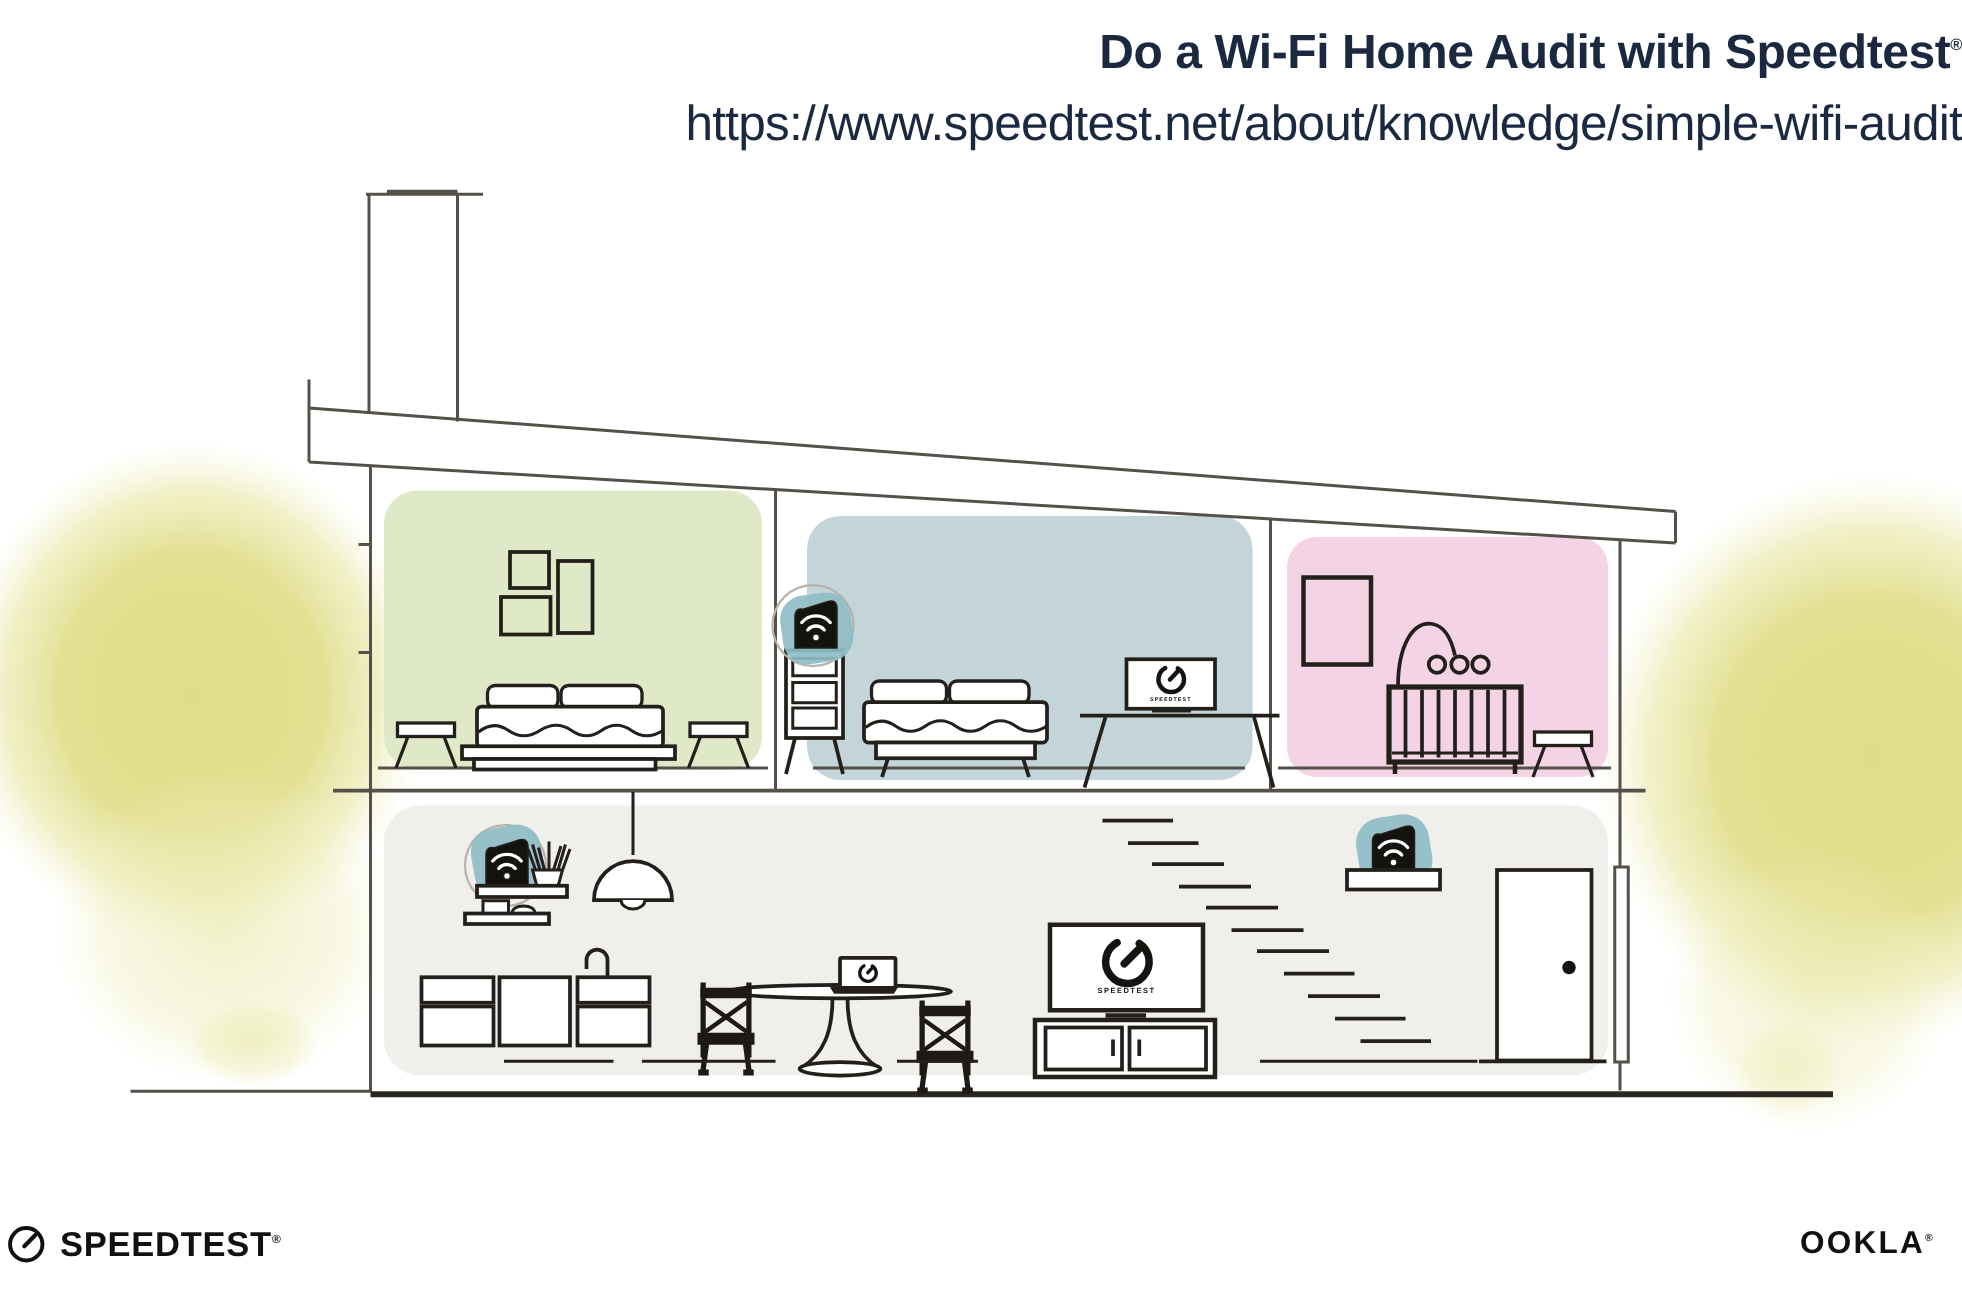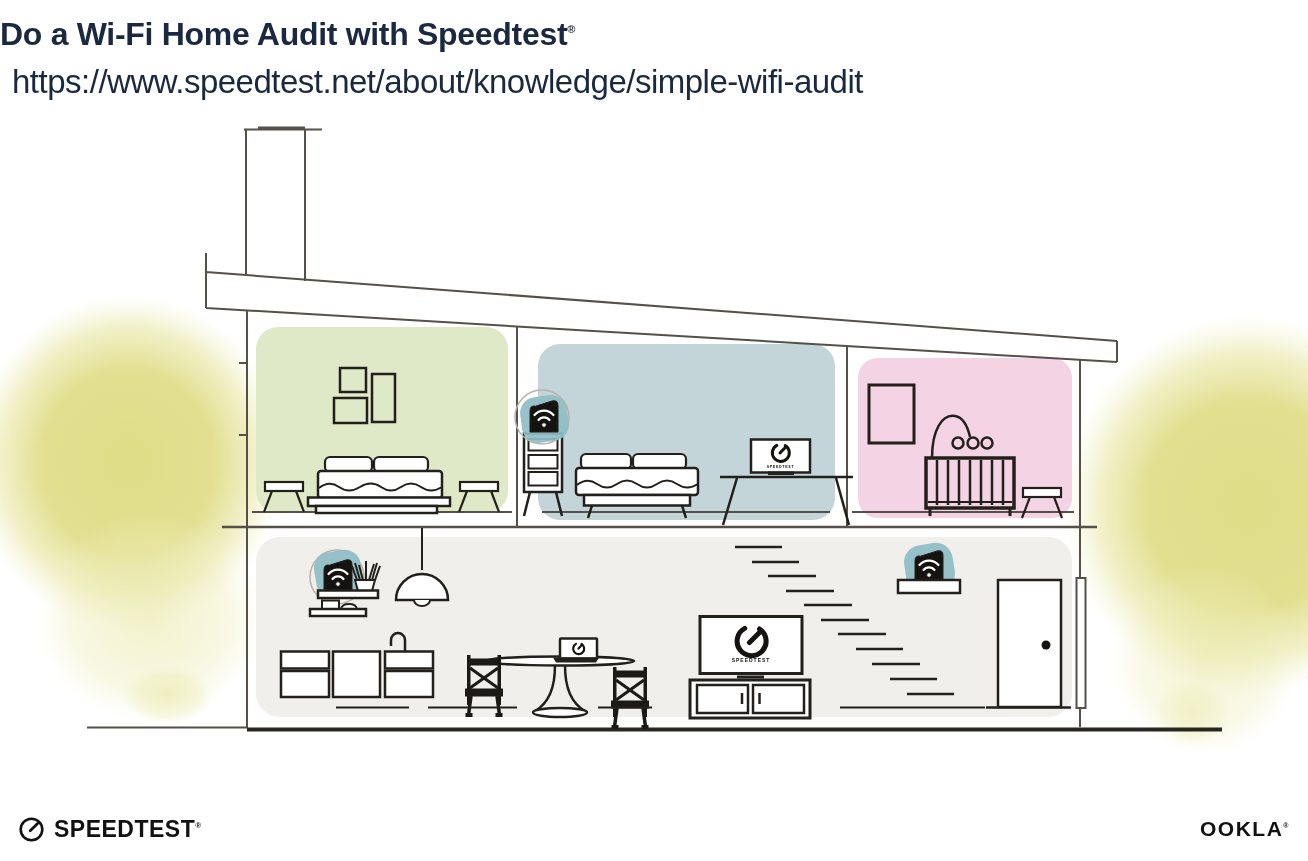--- a/index.html
+++ b/index.html
@@ -1,23 +1,23 @@
 <!DOCTYPE html>
 <html><head>
 <meta charset="utf-8">
 <style>
   html,body{margin:0;padding:0;background:#ffffff;}
   .page{position:relative;width:1308px;height:861px;background:#ffffff;overflow:hidden;
         font-family:"Liberation Sans",sans-serif;}
-  .header{position:absolute;top:16px;left:0;width:100%;text-align:left;color:#1b2940;}
+  .header{position:absolute;top:16px;left:0;width:100%;text-align:right;color:#1b2940;}
   .title{font-size:32px;font-weight:700;letter-spacing:-0.3px;color:#1b2940;}
   .title sup{font-size:11px;vertical-align:super;}
   .url{margin-top:10px;font-size:33px;font-weight:400;letter-spacing:-0.5px;color:#1b2940;padding-left:12px;}
   .illu{position:absolute;left:0;top:0;width:1308px;height:861px;}
-  .footer-left{position:absolute;left:18px;bottom:18px;display:flex;align-items:flex-start;gap:9px;color:#111;}
+  .footer-left{position:absolute;left:4px;bottom:18px;display:flex;align-items:flex-start;gap:9px;color:#111;}
   .st-word{font-size:23px;font-weight:800;letter-spacing:0.5px;}
   .st-word sup{font-size:8px;vertical-align:super;}
   .footer-right{position:absolute;right:18px;bottom:20px;color:#111;}
   .ookla-word{font-size:21px;font-weight:800;letter-spacing:1.5px;}
   .ookla-word sup{font-size:7px;vertical-align:super;}
 </style>
 </head>
 <body>
 
 <div class="page">

